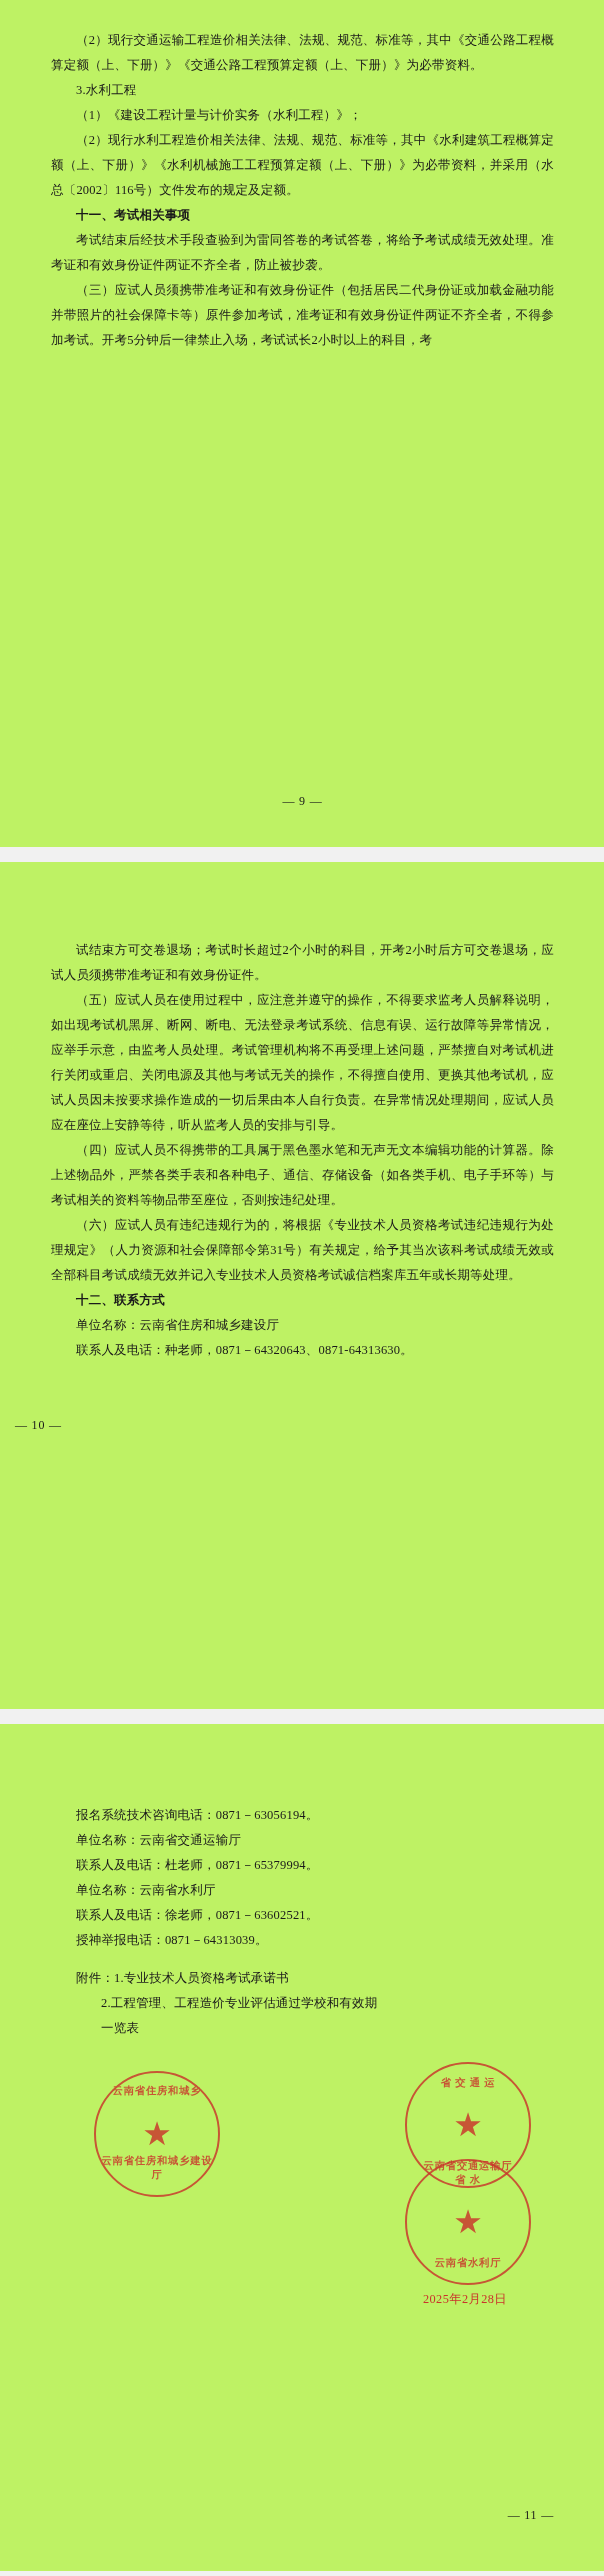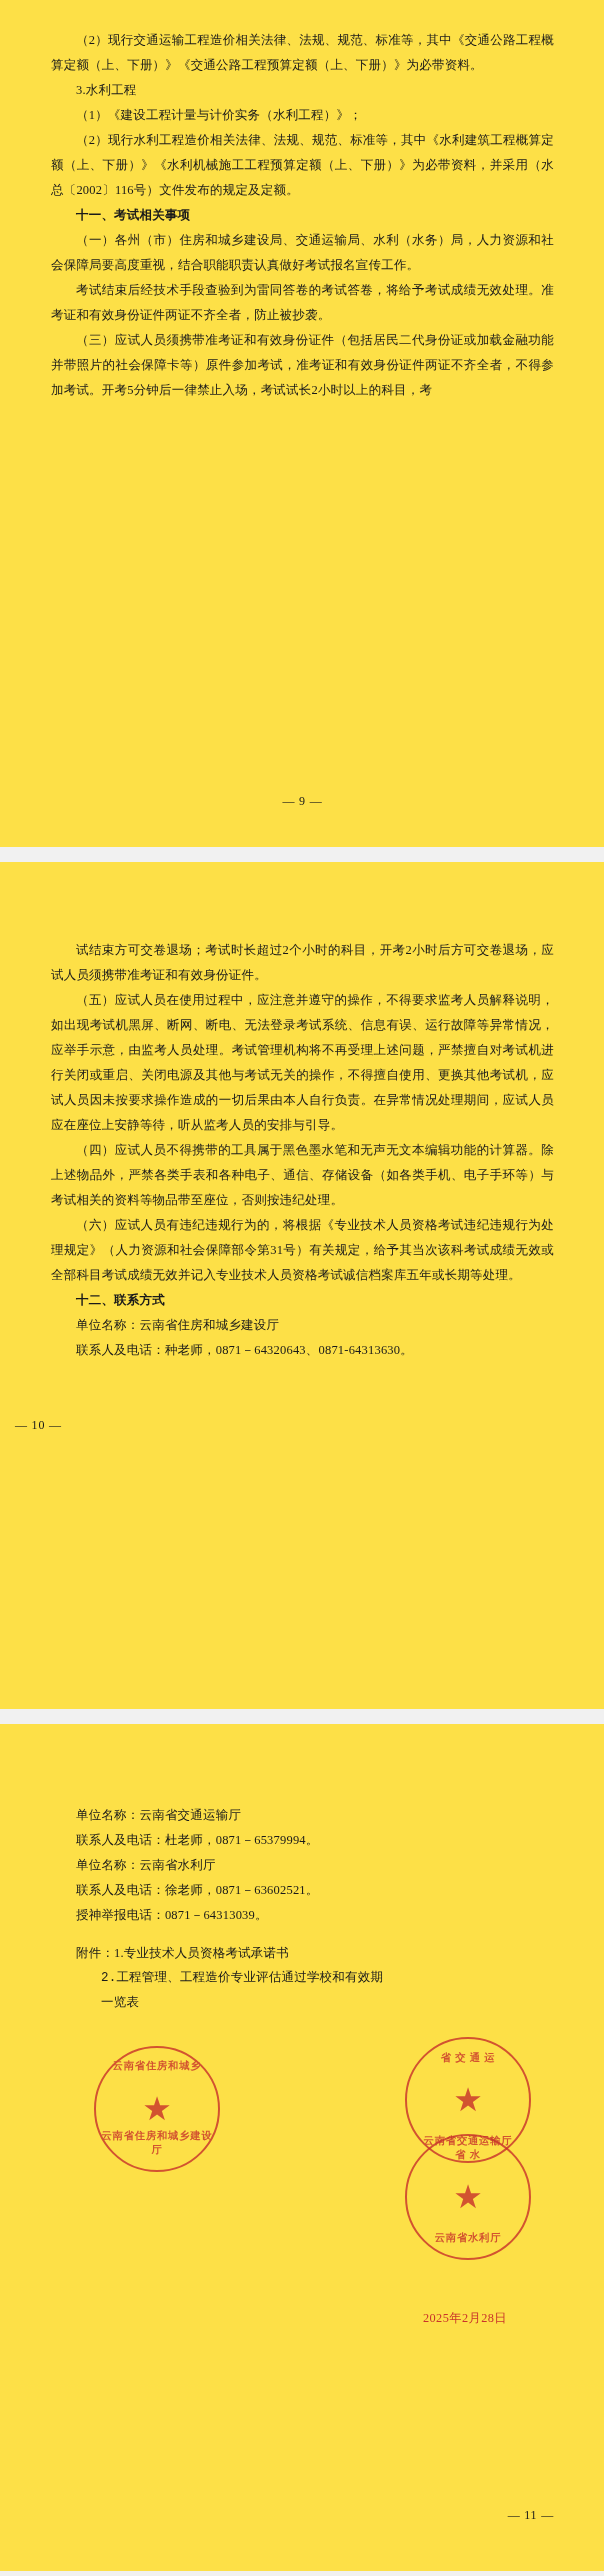--- a/index.html
+++ b/index.html
@@ -15,40 +15,40 @@
   .doc {
     width: 605px;
     display: flex;
     flex-direction: column;
     gap: 15px;
     padding: 0 0 8.2px 0;
     box-sizing: border-box;
   }
   .page {
     position: relative;
-    background: #fde047;
+    background: #bef264;
     width: 605px;
     box-sizing: border-box;
     padding: 28px 51px 21.4px 51px;
     overflow: hidden;
   }
   .page.p1 { height: 847px; }
   .page.p2 { height: 847px; padding-top: 76px; }
   .page.p3 { height: 847px; padding-top: 79px; }
 
   p {
     margin: 0;
     font-size: 12.5px;
     line-height: 25px;
     text-align: justify;
     text-justify: inter-ideograph;
     letter-spacing: 0.2px;
   }
   .ind2 { text-indent: 2em; }
-  .ind4 { text-indent: 4em; font-family: Liberation Mono, monospace; }
+  .ind4 { text-indent: 4em; }
   .bold { font-weight: bold; }
 
   .pagenum {
     position: absolute;
     left: 0;
     right: 0;
     text-align: center;
     font-size: 12px;
     letter-spacing: 0.8px;
   }
@@ -97,52 +97,51 @@
   .seal2 { left: 354px; top: 0px; }
   .seal3 { left: 354px; top: 97px; }
 
   .seal-date {
     position: absolute;
     left: 372px;
     top: 229px;
     font-size: 12.3px;
     color: #c9352b;
     letter-spacing: 0.4px;
-    margin-top: 44px;
   }
 </style>
 </head>
 <body>
 
 <div class="doc">
 
   <section class="page p1">
     <p class="ind2">（2）现行交通运输工程造价相关法律、法规、规范、标准等，其中《交通公路工程概算定额（上、下册）》《交通公路工程预算定额（上、下册）》为必带资料。</p>
     <p class="ind2">3.水利工程</p>
     <p class="ind2">（1）《建设工程计量与计价实务（水利工程）》；</p>
     <p class="ind2">（2）现行水利工程造价相关法律、法规、规范、标准等，其中《水利建筑工程概算定额（上、下册）》《水利机械施工工程预算定额（上、下册）》为必带资料，并采用（水总〔2002〕116号）文件发布的规定及定额。</p>
     <p class="ind2 bold">十一、考试相关事项</p>
-    <p class="ind2">（一）各州（市）住房和城乡建设局、交通运输局、水利（水务）局，人力资源和社会保障局要高度重视，结合职能职责认真做好考试报名宣传工作。</p>
     <p class="ind2">考试结束后经技术手段查验到为雷同答卷的考试答卷，将给予考试成绩无效处理。准考证和有效身份证件两证不齐全者，防止被抄袭。</p>
     <p class="ind2">（三）应试人员须携带准考证和有效身份证件（包括居民二代身份证或加载金融功能并带照片的社会保障卡等）原件参加考试，准考证和有效身份证件两证不齐全者，不得参加考试。开考5分钟后一律禁止入场，考试试长2小时以上的科目，考</p>
     <div class="pagenum pn1">— 9 —</div>
   </section>
 
   <section class="page p2">
     <p class="ind2">试结束方可交卷退场；考试时长超过2个小时的科目，开考2小时后方可交卷退场，应试人员须携带准考证和有效身份证件。</p>
     <p class="ind2">（五）应试人员在使用过程中，应注意并遵守的操作，不得要求监考人员解释说明，如出现考试机黑屏、断网、断电、无法登录考试系统、信息有误、运行故障等异常情况，应举手示意，由监考人员处理。考试管理机构将不再受理上述问题，严禁擅自对考试机进行关闭或重启、关闭电源及其他与考试无关的操作，不得擅自使用、更换其他考试机，应试人员因未按要求操作造成的一切后果由本人自行负责。在异常情况处理期间，应试人员应在座位上安静等待，听从监考人员的安排与引导。</p>
     <p class="ind2">（四）应试人员不得携带的工具属于黑色墨水笔和无声无文本编辑功能的计算器。除上述物品外，严禁各类手表和各种电子、通信、存储设备（如各类手机、电子手环等）与考试相关的资料等物品带至座位，否则按违纪处理。</p>
     <p class="ind2">（六）应试人员有违纪违规行为的，将根据《专业技术人员资格考试违纪违规行为处理规定》（人力资源和社会保障部令第31号）有关规定，给予其当次该科考试成绩无效或全部科目考试成绩无效并记入专业技术人员资格考试诚信档案库五年或长期等处理。</p>
     <p class="ind2 bold">十二、联系方式</p>
     <p class="ind2">单位名称：云南省住房和城乡建设厅</p>
     <p class="ind2">联系人及电话：种老师，0871－64320643、0871-64313630。</p>
     <div class="pagenum pn2">— 10 —</div>
   </section>
 
   <section class="page p3">
+    <p class="ind2">报名系统技术咨询电话：0871－63056194。</p>
     <p class="ind2">单位名称：云南省交通运输厅</p>
     <p class="ind2">联系人及电话：杜老师，0871－65379994。</p>
     <p class="ind2">单位名称：云南省水利厅</p>
     <p class="ind2">联系人及电话：徐老师，0871－63602521。</p>
     <p class="ind2">授神举报电话：0871－64313039。</p>
     <div class="gap-m"></div>
     <p class="ind2">附件：1.专业技术人员资格考试承诺书</p>
     <p class="ind4">2.工程管理、工程造价专业评估通过学校和有效期</p>
     <p class="ind4">一览表</p>
 

